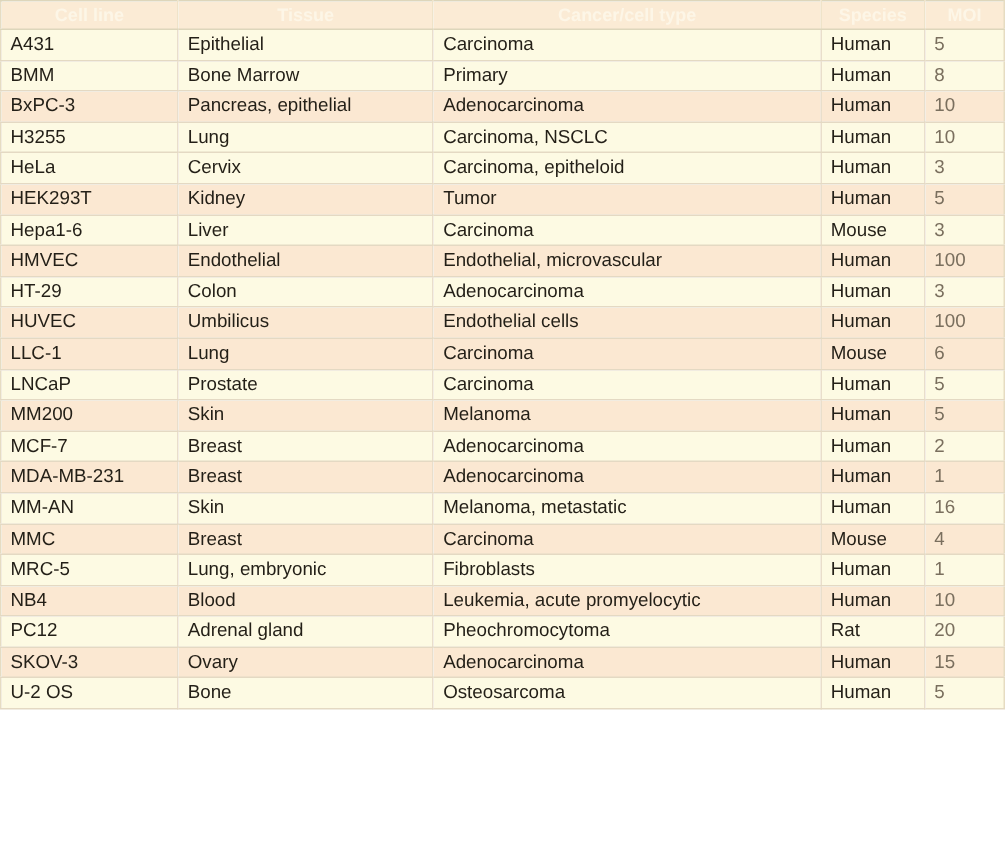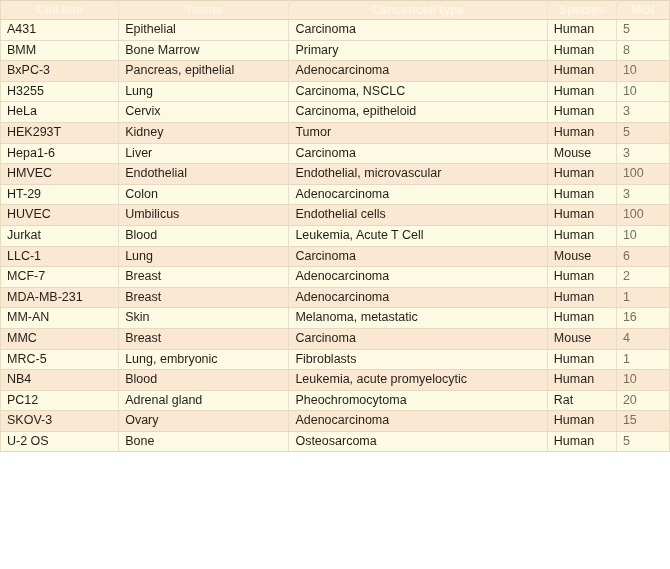--- a/index.html
+++ b/index.html
@@ -147,33 +147,40 @@
         <td>Human</td>
         <td class="cell-moi">3</td>
       </tr>
       <tr class="row-even">
         <td>HUVEC</td>
         <td>Umbilicus</td>
         <td>Endothelial cells</td>
         <td>Human</td>
         <td class="cell-moi">100</td>
       </tr>
-      <tr class="row-odd">
-        <td>Jurkat</td>
-        <td>Blood</td>
-        <td>Leukemia, Acute T Cell</td>
-        <td>Human</td>
-        <td class="cell-moi">10</td>
-      </tr>
       <tr class="row-even">
         <td>LLC-1</td>
         <td>Lung</td>
         <td>Carcinoma</td>
         <td>Mouse</td>
         <td class="cell-moi">6</td>
+      </tr>
+      <tr class="row-odd">
+        <td>LNCaP</td>
+        <td>Prostate</td>
+        <td>Carcinoma</td>
+        <td>Human</td>
+        <td class="cell-moi">5</td>
+      </tr>
+      <tr class="row-even">
+        <td>MM200</td>
+        <td>Skin</td>
+        <td>Melanoma</td>
+        <td>Human</td>
+        <td class="cell-moi">5</td>
       </tr>
       <tr class="row-odd">
         <td>MCF-7</td>
         <td>Breast</td>
         <td>Adenocarcinoma</td>
         <td>Human</td>
         <td class="cell-moi">2</td>
       </tr>
       <tr class="row-even">
         <td>MDA-MB-231</td>

